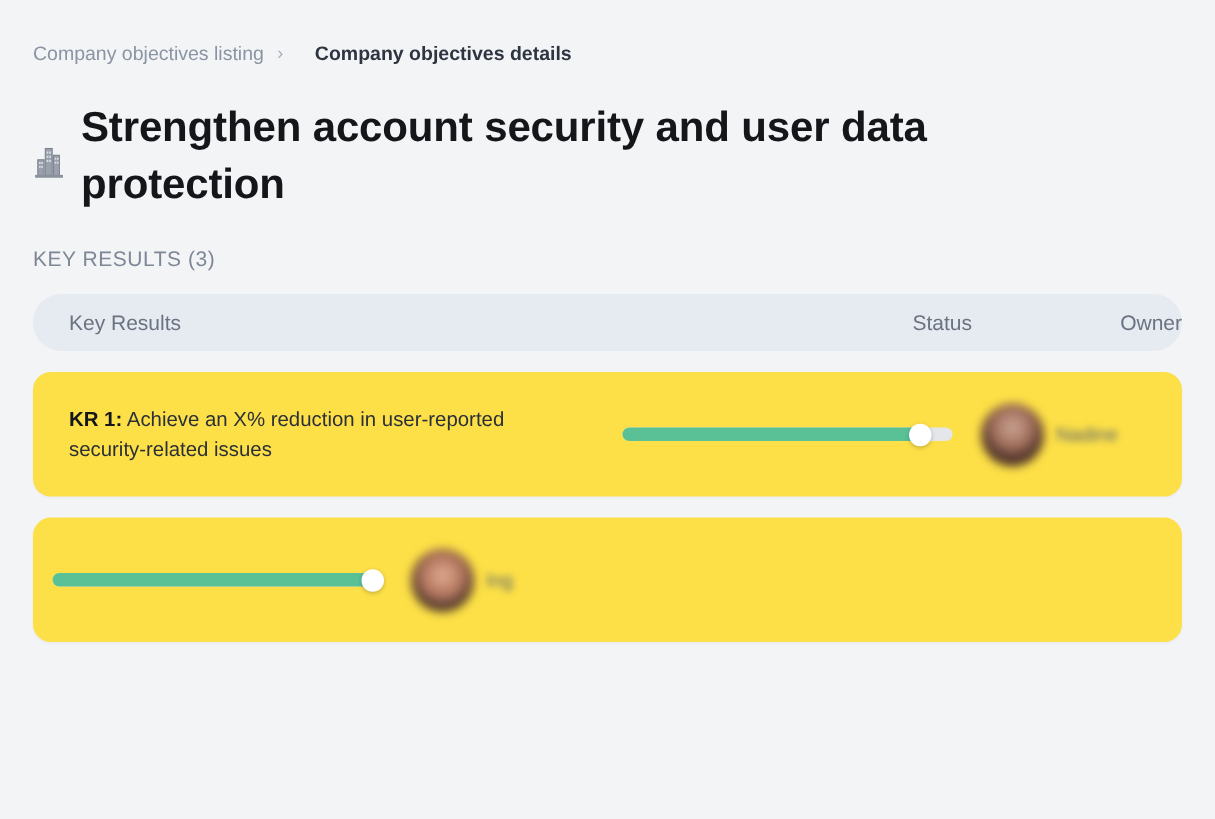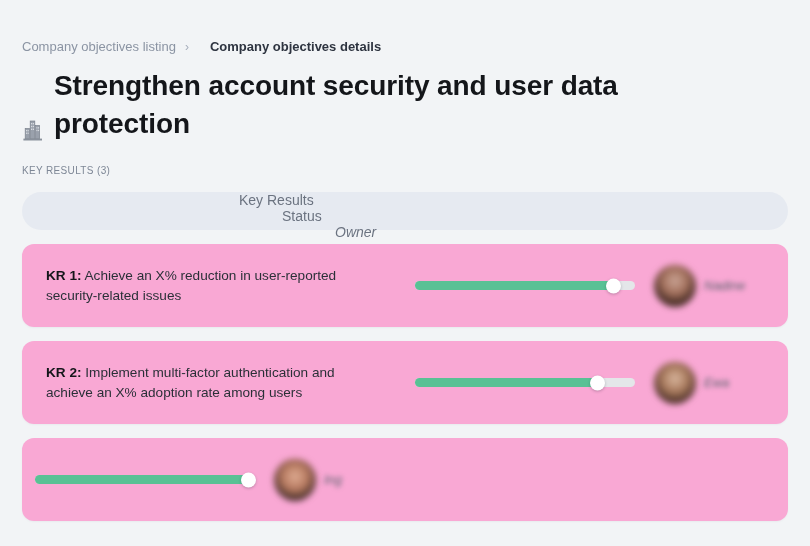--- a/index.html
+++ b/index.html
@@ -21,21 +21,21 @@
     height: 546px;
     box-sizing: border-box;
     padding: 0 22px;
   }
 
   
   .breadcrumb {
     display: flex;
     align-items: center;
     gap: 9px;
-    padding-top: 38px;
+    padding-top: 27px;
     font-size: 13px;
     line-height: 18px;
   }
   .crumb-link {
     color: #8b94a3;
     text-decoration: none;
     white-space: nowrap;
   }
   .crumb-sep {
     color: #a6aebb;
@@ -46,23 +46,23 @@
   .crumb-current {
     color: #2e3440;
     font-weight: 600;
     white-space: nowrap;
     margin-left: 12px;
   }
 
   
   .title-row {
     display: flex;
-    align-items: flex-end;
+    align-items: center;
     gap: 10px;
-    margin-top: 11px;
+    margin-top: 21px;
   }
   .title-icon {
     flex: 0 0 auto;
     width: 22px;
     height: 26px;
     margin-top: 8px;
     display: block;
   }
   .page-title {
     margin: 0;
@@ -70,50 +70,49 @@
     line-height: 38px;
     font-weight: 700;
     color: #14161a;
     letter-spacing: -0.1px;
     max-width: 600px;
   }
 
   
   .section-label {
     margin-top: 22px;
-    font-size: 10px;
+    font-size: 14px;
     letter-spacing: 0.35px;
     color: #7e8796;
     text-transform: none;
   }
 
   
   .kr-table {
     margin-top: 16px;
     width: 766px;
   }
   .kr-head {
     display: flex;
     align-items: center;
     height: 38px;
     background: #e6eaf1;
     border-radius: 19px;
     color: #6b7380;
     font-size: 14px;
-    flex-direction: column;
   }
   .col-kr    { width: 380px; padding-left: 24px; box-sizing: border-box; }
-  .col-status{ width: 246px; text-align: left; box-sizing: border-box; }
-  .col-owner { width: 140px; text-align: left; box-sizing: border-box; font-style: italic; }
+  .col-status{ width: 246px; text-align: right; box-sizing: border-box; }
+  .col-owner { width: 140px; text-align: right; box-sizing: border-box; }
 
   .kr-row {
     display: flex;
     align-items: center;
     min-height: 83px;
-    background: #f9a8d4;
+    background: #fde047;
     border-radius: 12px;
     margin-top: 14px;
     box-shadow: 0 1px 2px rgba(20,26,40,0.04);
   }
   .kr-text {
     font-size: 13.6px;
     line-height: 20px;
     color: #2b3038;
     padding-right: 18px;
   }
@@ -242,35 +241,20 @@
           <div class="progress-fill" style="width:90%"></div>
           <div class="progress-knob" style="left:90%"></div>
         </div>
       </div>
       <div class="col-owner owner-cell">
         <div class="avatar a1"></div>
         <span class="owner-name">Nadine</span>
       </div>
     </div>
 
-    <div class="kr-row">
-      <div class="col-kr kr-text">
-        <span class="kr-label">KR 2:</span><span> Implement multi-factor authentication and achieve an X% adoption rate among users</span>
-      </div>
-      <div class="col-status progress-cell">
-        <div class="progress">
-          <div class="progress-fill" style="width:83%"></div>
-          <div class="progress-knob" style="left:83%"></div>
-        </div>
-      </div>
-      <div class="col-owner owner-cell">
-        <div class="avatar a2"></div>
-        <span class="owner-name">Ewa</span>
-      </div>
-    </div>
 
     <div class="kr-row">
       <div class="col-status progress-cell">
         <div class="progress">
           <div class="progress-fill" style="width:97%"></div>
           <div class="progress-knob" style="left:97%"></div>
         </div>
       </div>
       <div class="col-owner owner-cell">
         <div class="avatar a3"></div>

